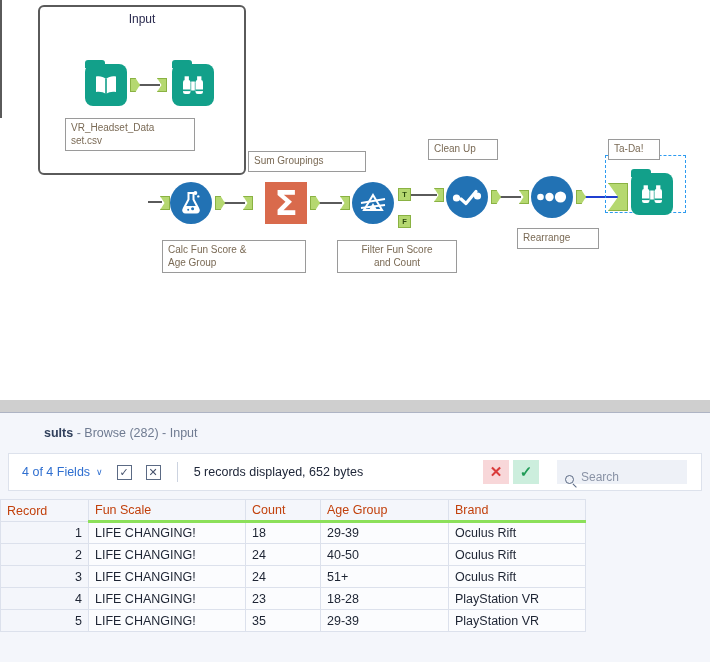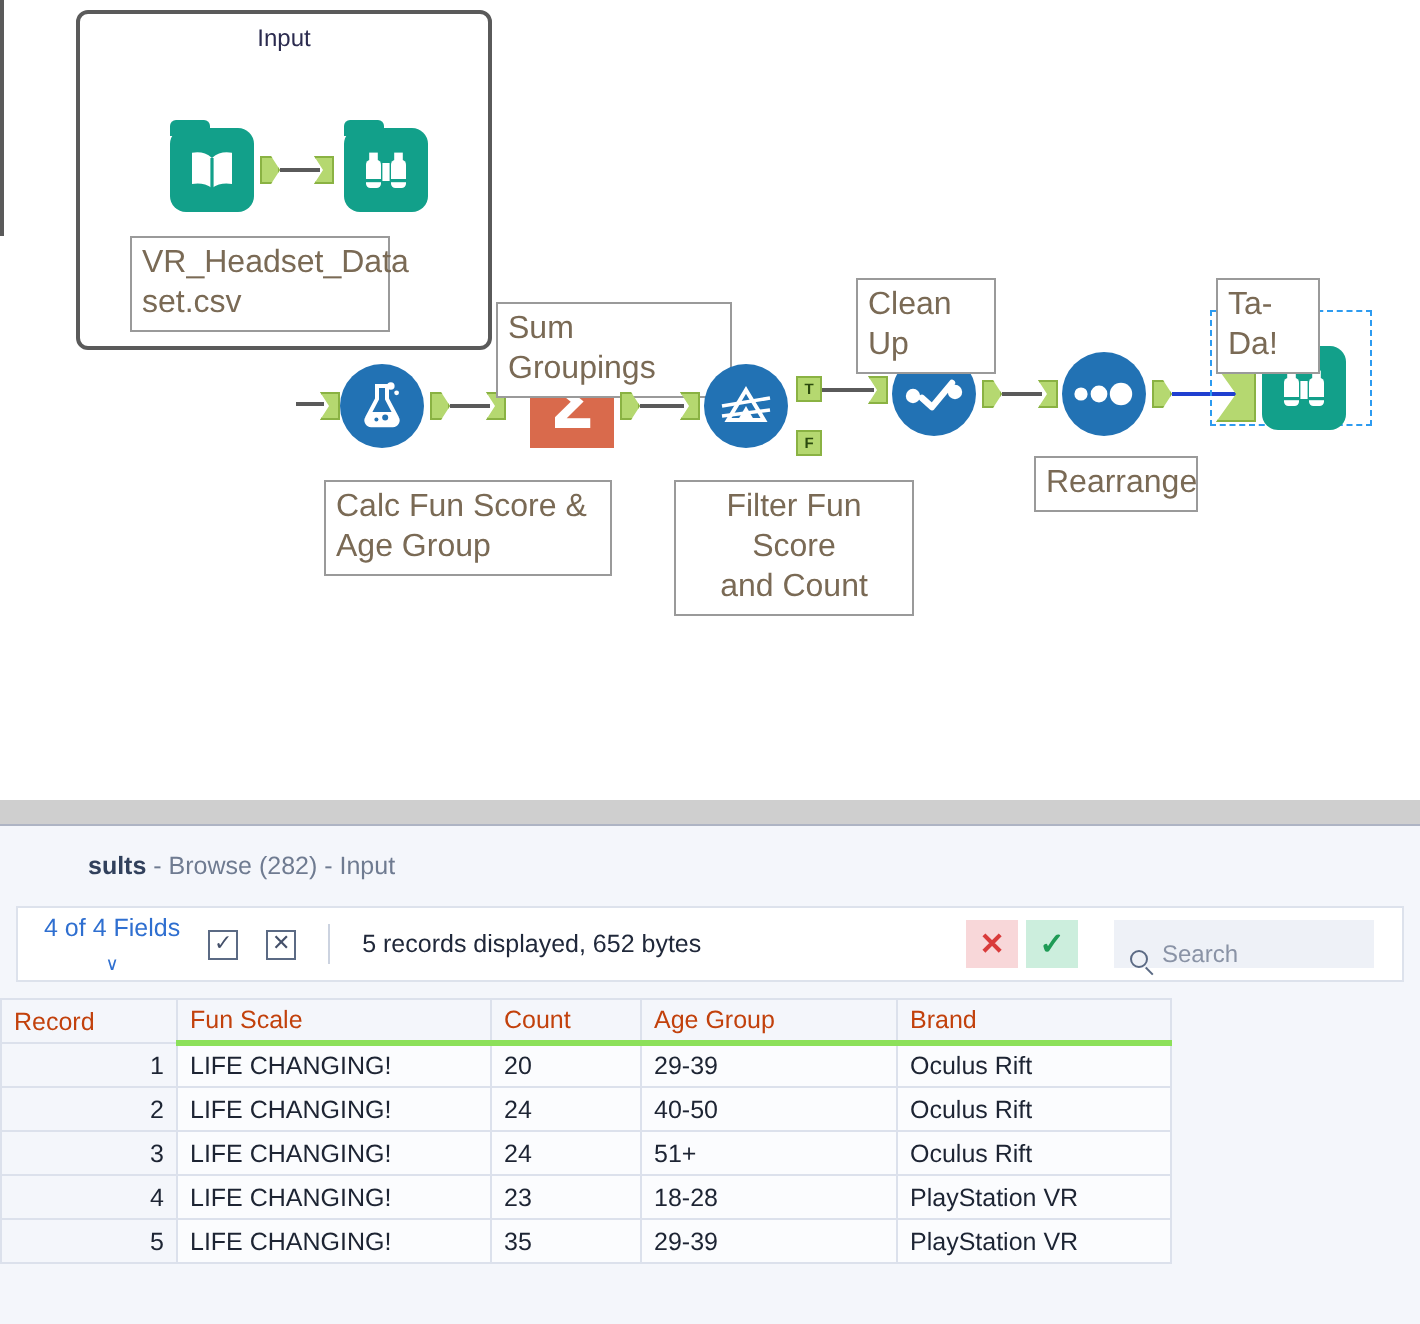--- a/index.html
+++ b/index.html
@@ -64,21 +64,21 @@
     font-family: "DejaVu Sans", sans-serif;
     line-height: 1;
   }
 
   
   .node-label {
     position: absolute;
     border: 1px solid #9a9a9a;
     background: #ffffff;
     color: #7a6a55;
-    font-size: 16px;
+    font-size: 10px;
     padding: 3px 5px;
     line-height: 1.25;
     white-space: pre-line;
   }
 
   
   .anchor {
     position: absolute;
     width: 10px; height: 14px;
     background: #b5d870;
@@ -145,21 +145,20 @@
     width: 694px; height: 38px;
     background: #ffffff;
     border: 1px solid #dde2ec;
     display: flex; align-items: center;
   }
   .fields-sel {
     margin-left: 13px;
     color: #2f6fd0; font-size: 12.5px;
     display: flex; align-items: center; gap: 6px;
     cursor: pointer;
-    flex-direction: column;
   }
   .chev { font-size: 9px; }
   .tbicon {
     width: 15px; height: 15px;
     border: 1.4px solid #5b6a84;
     margin-left: 14px;
     position: relative;
     cursor: pointer;
     color: #44506a;
     font-size: 11px;
@@ -413,21 +412,21 @@
           <th>Fun Scale</th>
           <th>Count</th>
           <th>Age Group</th>
           <th>Brand</th>
         </tr>
       </thead>
       <tbody>
         <tr>
           <td class="rec">1</td>
           <td>LIFE CHANGING!</td>
-          <td>20</td>
+          <td>18</td>
           <td>29-39</td>
           <td>Oculus Rift</td>
         </tr>
         <tr>
           <td class="rec">2</td>
           <td>LIFE CHANGING!</td>
           <td>24</td>
           <td>40-50</td>
           <td>Oculus Rift</td>
         </tr>

